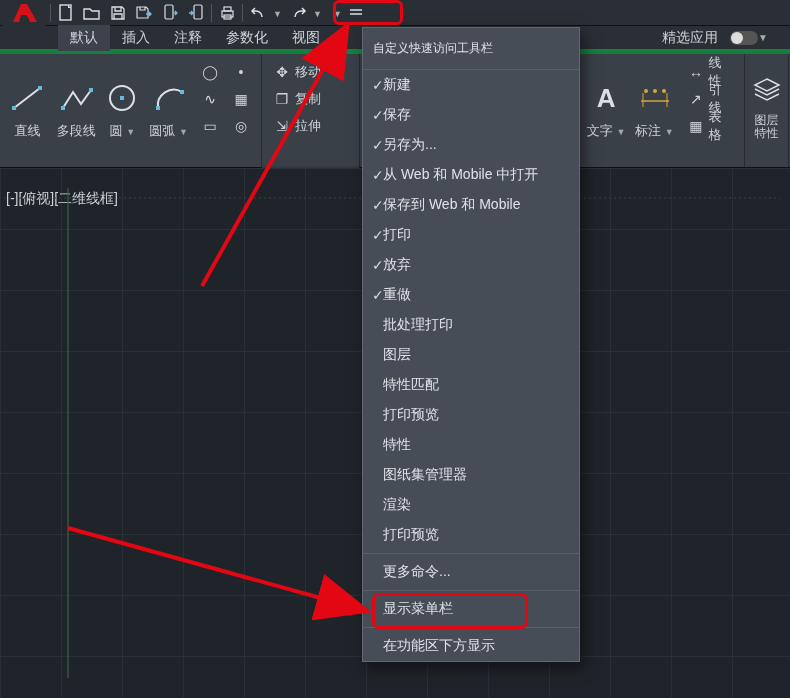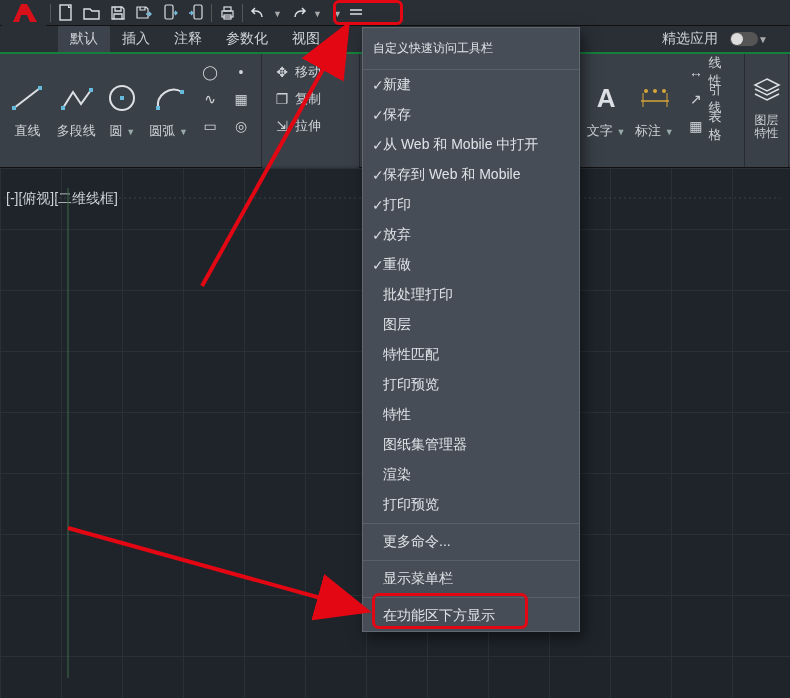--- a/index.html
+++ b/index.html
@@ -26,21 +26,21 @@
   
   .qat-overflow-highlight {
     position:absolute; left:333px; top:0; width:70px; height:25px;
     border:3px solid #e30713; border-radius:6px; z-index:40; pointer-events:none;
   }
 
   
   .tabstrip {
     display:flex; align-items:center; height:28px; background:#2a2f36;
     padding-left:58px; gap:0; font-size:14px; color:#cfd3d8;
-    border-bottom: 2px solid #15803d;
+    border-bottom: 5px solid #15803d;
   }
   .tab { padding: 4px 12px; cursor:pointer; }
   .tab.active { background:#3c434c; }
   .tab-right { margin-left:auto; display:flex; align-items:center; padding-right:22px; }
   .toggle { width:28px; height:14px; background:#555; border-radius:7px; position:relative; }
   .toggle::after { content:""; position:absolute; width:12px; height:12px; background:#ddd; border-radius:50%; left:1px; top:1px; }
 
   
   .ribbon {
     display:flex; height:114px; background:#3a4048;
@@ -361,20 +361,21 @@
     <line x1="68" y1="20" x2="68" y2="510" stroke="#3f6b46" stroke-width="1"></line>
     <line x1="4" y1="30" x2="780" y2="30" stroke="#36404a" stroke-width="1" stroke-dasharray="2 3"></line>
   </svg>
 </div>
 
 <div class="dropdown">
   <div class="dd-head">自定义快速访问工具栏</div>
   <div id="dd-items">
       <div class="dd-item checked">新建</div>
       <div class="dd-item checked">保存</div>
+      <div class="dd-item checked">另存为...</div>
       <div class="dd-item checked">从 Web 和 Mobile 中打开</div>
       <div class="dd-item checked">保存到 Web 和 Mobile</div>
       <div class="dd-item checked">打印</div>
       <div class="dd-item checked">放弃</div>
       <div class="dd-item checked">重做</div>
       <div class="dd-item">批处理打印</div>
       <div class="dd-item">图层</div>
       <div class="dd-item">特性匹配</div>
       <div class="dd-item">打印预览</div>
       <div class="dd-item">特性</div>

